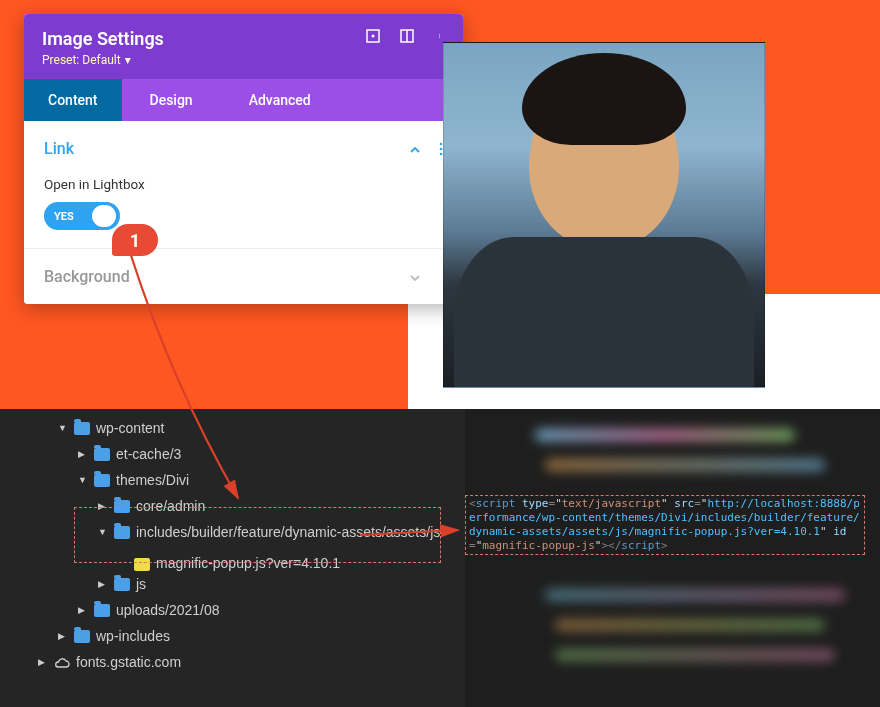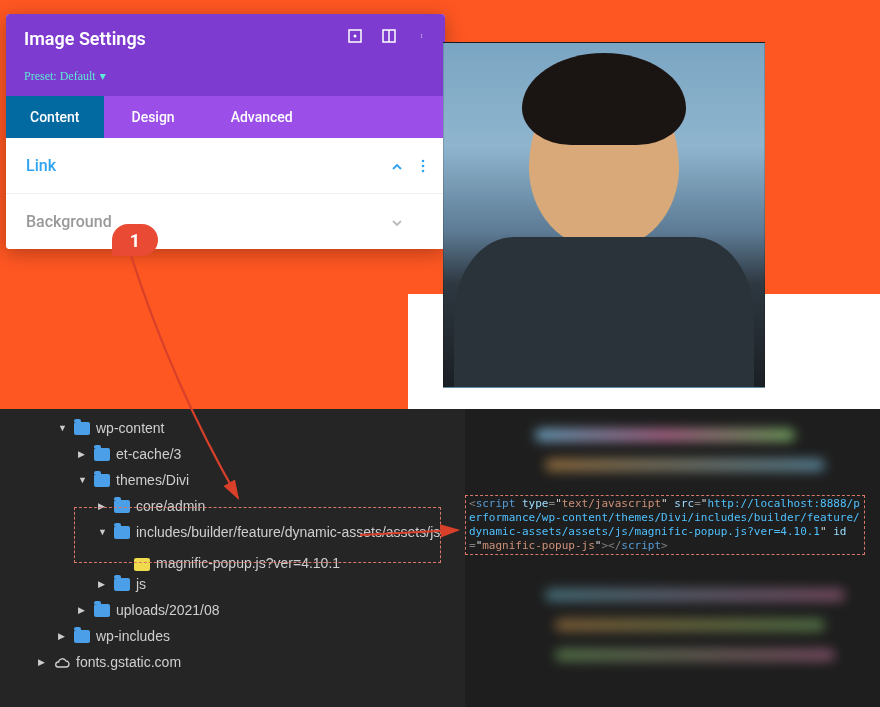--- a/index.html
+++ b/index.html
@@ -1,22 +1,22 @@
 <!DOCTYPE html>
 <html><head>
 <meta charset="utf-8">
 <style>
   * { box-sizing: border-box; margin: 0; padding: 0; }
   body { width: 880px; height: 707px; font-family: -apple-system, BlinkMacSystemFont, "Segoe UI", Roboto, sans-serif; background: #ff5722; position: relative; overflow: hidden; }
 
   
-  .panel { position: absolute; left: 6px; top: 14px; width: 439px; background: #fff; border-radius: 4px; box-shadow: 0 4px 20px rgba(0,0,0,0.3); overflow: hidden; }
+  .panel { position: absolute; left: 24px; top: 14px; width: 439px; background: #fff; border-radius: 4px; box-shadow: 0 4px 20px rgba(0,0,0,0.3); overflow: hidden; }
   .panel-header { background: #7e3bd0; color: #fff; padding: 14px 18px 12px; position: relative; }
   .panel-title { font-size: 18px; font-weight: 600; }
-  .panel-preset { font-size: 12px; margin-top: 20px; color: #5eead4; display: flex; align-items: center; gap: 4px; font-family: Liberation Serif, serif; }
+  .panel-preset { font-size: 12px; margin-top: 4px; color: #fef9c3; display: flex; align-items: center; gap: 4px; }
   .panel-header-icons { position: absolute; right: 14px; top: 14px; display: flex; gap: 18px; align-items: center; }
   .hicon { width: 16px; height: 16px; display: flex; align-items: center; justify-content: center; cursor: pointer; }
   .hicon svg { stroke: #fff; fill: none; }
 
   .tabs { display: flex; background: #9b4fe8; }
   .tab { flex: 0 0 auto; padding: 13px 24px; color: #fff; font-size: 14px; font-weight: 500; cursor: pointer; }
   .tab.active { background: #0369a1; }
   .tab.design { padding: 13px 28px; }
   .tab.adv { padding: 13px 28px; }
 
@@ -131,20 +131,27 @@
             <path d="M2 8 L6 4 L10 8" stroke="#2ea3f2" stroke-width="1.8" fill="none"></path>
           </svg>
       </span>
       <span class="sec-more">
         <svg width="4" height="14" viewBox="0 0 4 14">
             <circle cx="2" cy="2" r="1.3" fill="#2ea3f2"></circle>
             <circle cx="2" cy="7" r="1.3" fill="#2ea3f2"></circle>
             <circle cx="2" cy="12" r="1.3" fill="#2ea3f2"></circle>
           </svg>
       </span>
+      <div class="sec-content">
+        <div class="label">Open in Lightbox</div>
+        <div class="toggle">
+          <span class="toggle-yes">YES</span>
+          <span class="toggle-knob"></span>
+        </div>
+      </div>
     </div>
 
     <div class="section">
       <div class="sec-title gray">Background</div>
       <span class="sec-caret">
         <svg width="12" height="12" viewBox="0 0 12 12">
             <path d="M2 4 L6 8 L10 4" stroke="#bbb" stroke-width="1.8" fill="none"></path>
           </svg>
       </span>
     </div>

